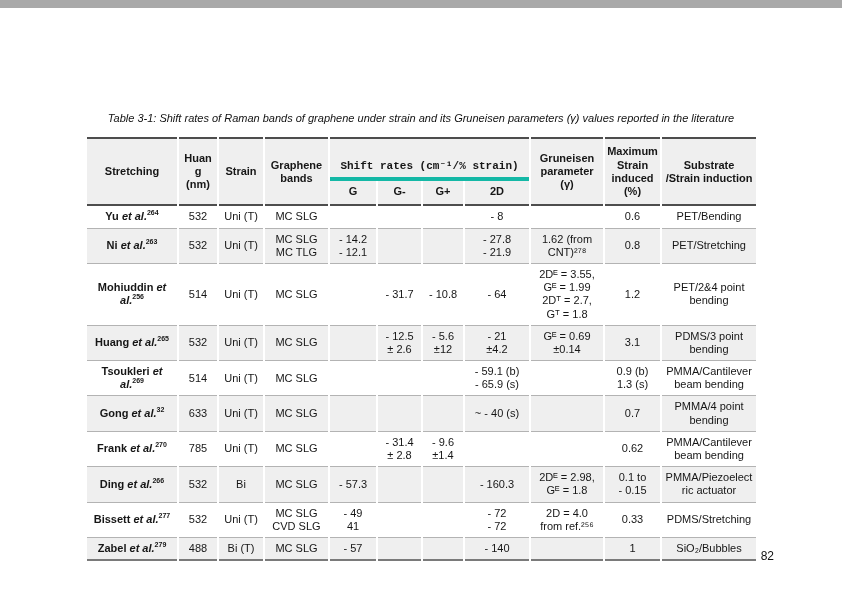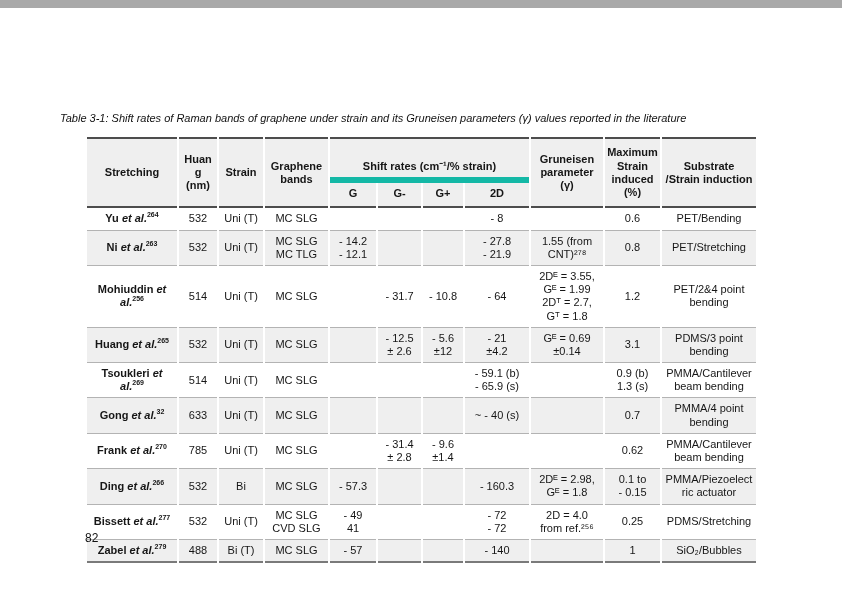--- a/index.html
+++ b/index.html
@@ -1,35 +1,35 @@
 <!DOCTYPE html>
 <html><head>
 <meta charset="utf-8">
 <style>
   html,body{margin:0;padding:0;}
   body{width:842px;height:595px;background:#ffffff;position:relative;overflow:hidden;
        font-family:"Liberation Sans",sans-serif;color:#161616;}
   .topbar{position:absolute;top:0;left:0;width:842px;height:8px;background:#a9a9a9;}
-  .caption{position:absolute;top:112px;left:60px;width:722px;
+  .caption{position:absolute;top:112px;left:60px;width:722px;text-align:center;
            font-size:11px;font-style:italic;color:#111;}
   table.main{position:absolute;top:137px;left:85px;width:673px;table-layout:fixed;
              border-collapse:separate;border-spacing:2px 0;font-size:11px;}
   th,td{padding:4px 2px;text-align:center;vertical-align:middle;line-height:1.2;
         white-space:pre-line;overflow-wrap:break-word;}
   thead th{background:#efefef;font-weight:bold;border-top:2px solid #4d4d4d;}
   th.hv{border-bottom:2px solid #4d4d4d;}
-  th.grp{border-bottom:6px solid #14b8a6;padding:21px 2px 4px;}
+  th.grp{border-bottom:4px solid #14b8a6;padding:21px 2px 4px;font-family:Liberation Mono, monospace;}
   th.sub{border-top:none;border-bottom:2px solid #4d4d4d;padding:4px 2px 6px;}
   tbody td{border-bottom:1px solid #b3b3b3;background:#ffffff;}
   tbody tr.shaded td{background:#efefef;}
   tbody tr:last-child td{border-bottom:2px solid #7a7a7a;}
   td.ref{font-weight:bold;}
   td.ref i{font-style:italic;}
   sup{font-size:7px;line-height:0;vertical-align:super;}
-  .pagenum{position:absolute;top:531px;left:85px;width:689px;text-align:left;
+  .pagenum{position:absolute;top:549px;left:85px;width:689px;text-align:right;
            font-size:12px;color:#111;}
 </style>
 </head>
 <body>
 
 <div class="page">
   <div class="topbar"></div>
 
   <div class="caption">Table 3-1: Shift rates of Raman bands of graphene under strain and its Gruneisen parameters (γ) values reported in the literature</div>
 
@@ -92,21 +92,21 @@
           <td>532</td>
           <td>Uni (T)</td>
           <td>MC SLG
 MC TLG</td>
           <td>- 14.2
 - 12.1</td>
           <td></td>
           <td></td>
           <td>- 27.8
 - 21.9</td>
-          <td>1.55 (from
+          <td>1.62 (from
 CNT)²⁷⁸</td>
           <td>0.8</td>
           <td>PET/Stretching</td>
         </tr>
         <tr>
           <td class="ref"><span>Mohiuddin </span><i>et al.</i><sup>256</sup></td>
           <td>514</td>
           <td>Uni (T)</td>
           <td>MC SLG</td>
           <td></td>
@@ -202,21 +202,21 @@
           <td>MC SLG
 CVD SLG</td>
           <td>- 49
 41</td>
           <td></td>
           <td></td>
           <td>- 72
 - 72</td>
           <td>2D = 4.0
 from ref.²⁵⁶</td>
-          <td>0.25</td>
+          <td>0.33</td>
           <td>PDMS/Stretching</td>
         </tr>
         <tr class="shaded">
           <td class="ref"><span>Zabel </span><i>et al.</i><sup>279</sup></td>
           <td>488</td>
           <td>Bi (T)</td>
           <td>MC SLG</td>
           <td>- 57</td>
           <td></td>
           <td></td>

